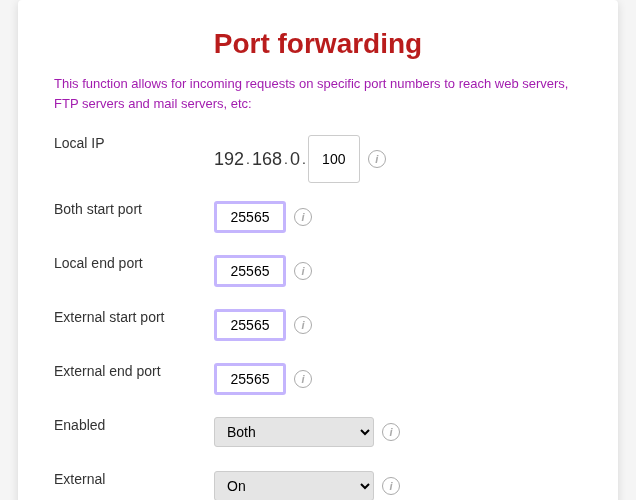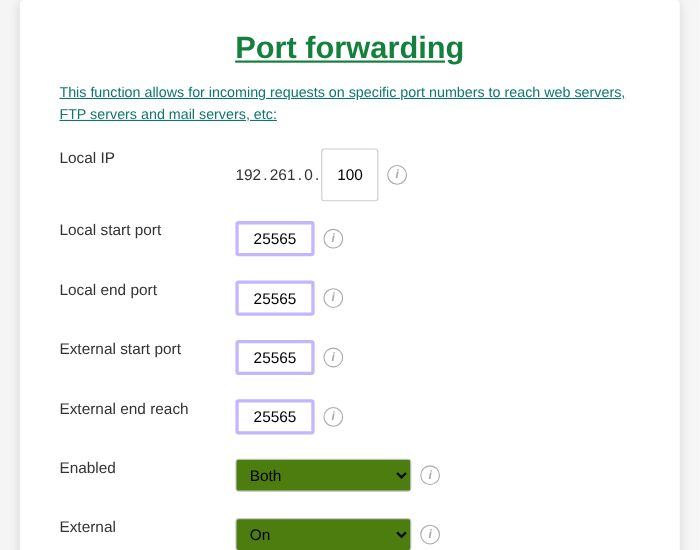--- a/index.html
+++ b/index.html
@@ -15,34 +15,32 @@
 
     .card {
       background: #fff;
       width: 600px;
       padding: 28px 36px 28px 36px;
       border-radius: 4px;
       box-shadow: 0 2px 10px rgba(0,0,0,0.12);
     }
 
     .page-title {
-      color: #15803d;
+      color: #b91c1c;
       font-size: 28px;
       font-weight: bold;
       text-align: center;
       margin-bottom: 14px;
-      text-decoration: underline;
     }
 
     .description {
       font-size: 13px;
-      color: #0f766e;
+      color: #a21caf;
       margin-bottom: 22px;
       line-height: 1.5;
-      text-decoration: underline;
     }
 
     .form-row {
       display: flex;
       align-items: flex-start;
       margin-bottom: 18px;
       min-height: 36px;
     }
 
     .form-label {
@@ -58,21 +56,21 @@
       gap: 8px;
     }
 
     .ip-group {
       display: flex;
       align-items: center;
       gap: 0;
     }
 
     .ip-part {
-      font-size: 14px;
+      font-size: 18px;
       color: #333;
     }
 
     .ip-input {
       border: 1px solid #ccc;
       border-radius: 3px;
       padding: 15px 6px;
       font-size: 14px;
       width: 52px;
       text-align: center;
@@ -104,21 +102,21 @@
       cursor: pointer;
       flex-shrink: 0;
     }
 
     .select-control {
       border: 1px solid #ccc;
       border-radius: 3px;
       padding: 5px 8px;
       font-size: 14px;
       width: 160px;
-      background: #4d7c0f;
+      background: #e5e5e5;
       outline: none;
       cursor: pointer;
       appearance: auto;
     }
 
     .ip-separator {
       font-size: 14px;
       color: #333;
       margin: 0 2px;
     }
@@ -129,32 +127,32 @@
 <div class="card">
   <div class="page-title">Port forwarding</div>
   <div class="description">This function allows for incoming requests on specific port numbers to reach web servers, FTP servers and mail servers, etc:</div>
 
   <div class="form-row">
     <div class="form-label">Local IP</div>
     <div class="form-control-area">
       <div class="ip-group">
         <span class="ip-part">192</span>
         <span class="ip-separator">.</span>
-        <span class="ip-part">261</span>
+        <span class="ip-part">168</span>
         <span class="ip-separator">.</span>
         <span class="ip-part">0</span>
         <span class="ip-separator">.</span>
         <input class="ip-input" type="text" value="100" style="">
       </div>
       <span class="info-icon">i</span>
     </div>
   </div>
 
   <div class="form-row">
-    <div class="form-label">Local start port</div>
+    <div class="form-label">Both start port</div>
     <div class="form-control-area">
       <input class="port-input" type="text" value="25565" style="">
       <span class="info-icon">i</span>
     </div>
   </div>
 
   <div class="form-row">
     <div class="form-label">Local end port</div>
     <div class="form-control-area">
       <input class="port-input" type="text" value="25565" style="">
@@ -164,21 +162,21 @@
 
   <div class="form-row">
     <div class="form-label">External start port</div>
     <div class="form-control-area">
       <input class="port-input" type="text" value="25565" style="">
       <span class="info-icon">i</span>
     </div>
   </div>
 
   <div class="form-row">
-    <div class="form-label">External end reach</div>
+    <div class="form-label">External end port</div>
     <div class="form-control-area">
       <input class="port-input" type="text" value="25565" style="">
       <span class="info-icon">i</span>
     </div>
   </div>
 
   <div class="form-row">
     <div class="form-label">Enabled</div>
     <div class="form-control-area">
       <select class="select-control">

